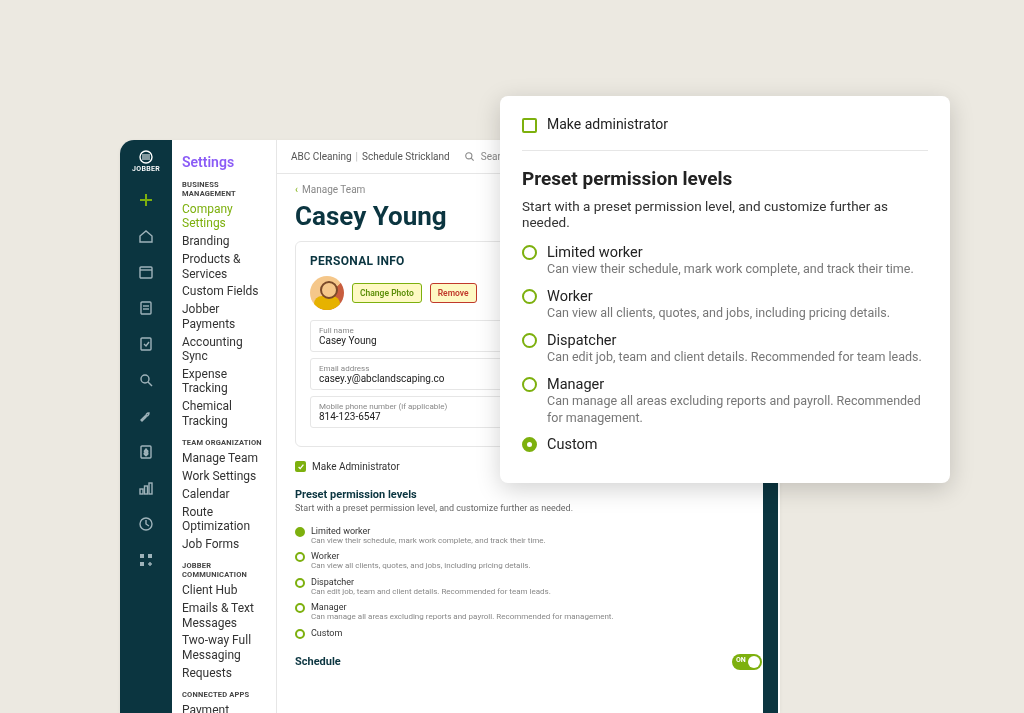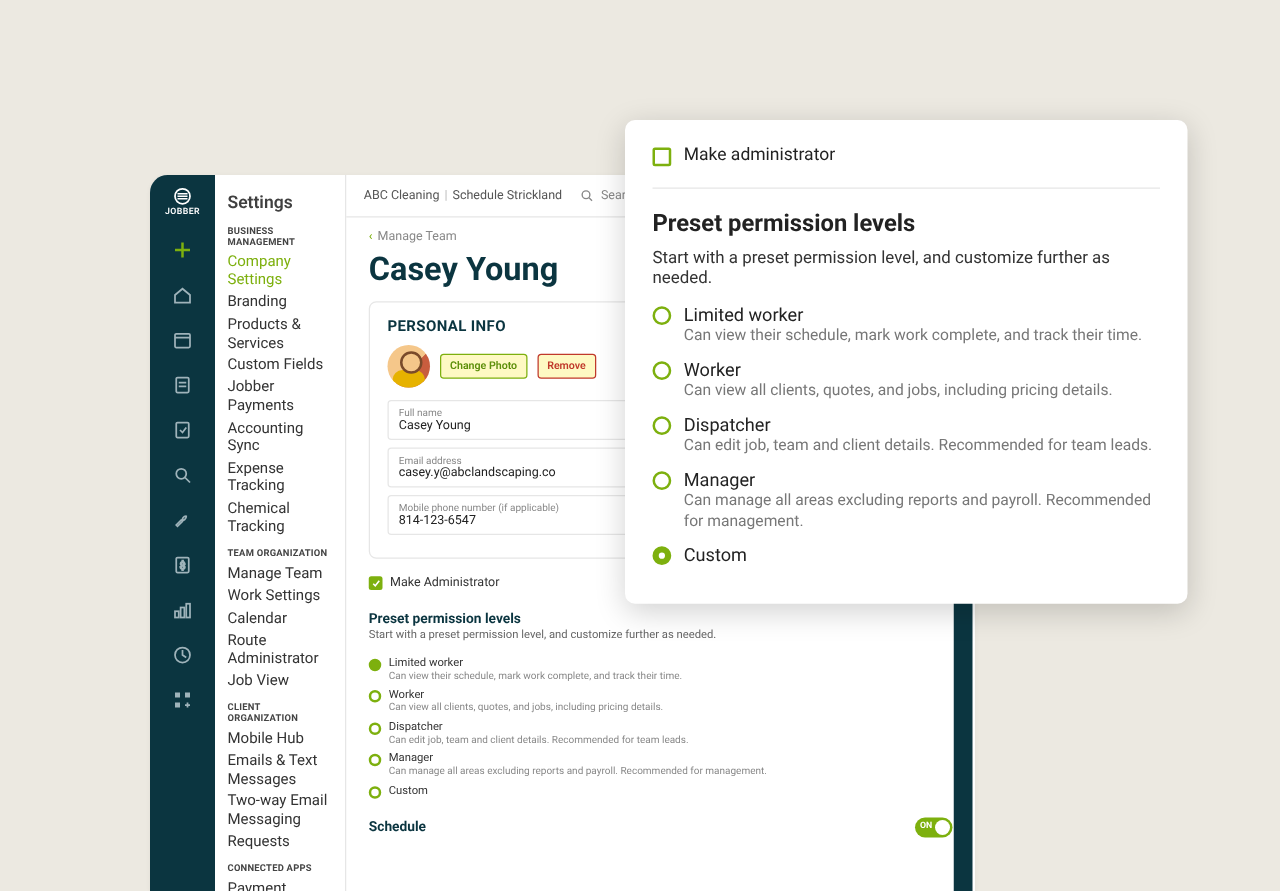--- a/index.html
+++ b/index.html
@@ -4,21 +4,21 @@
 <style>
   * { box-sizing: border-box; margin: 0; padding: 0; font-family: -apple-system, BlinkMacSystemFont, "Segoe UI", Roboto, Helvetica, Arial, sans-serif; }
   body { background: #ece9e1; width: 1024px; height: 713px; overflow: hidden; position: relative; }
   .app-window { position:absolute; top:140px; left:120px; width:660px; height:573px; background:#fff; border-radius:14px 14px 0 0; overflow:hidden; display:flex; box-shadow:0 1px 4px rgba(0,0,0,0.05);}
   .nav-rail { width:52px; background:#0b3540; display:flex; flex-direction:column; align-items:center; padding-top:10px; gap:18px;}
   .nav-rail .brand { color:#fff; font-size:7px; line-height:1; text-align:center; font-weight:600; letter-spacing:0.3px;}
   .brand svg { display:block; margin:0 auto 2px;}
   .rail-icon { width:18px; height:18px; display:flex; align-items:center; justify-content:center; color:#9fb3ba;}
   .rail-icon.plus { color:#7db00e;}
   .settings-panel { width:105px; background:#fff; border-right:1px solid #e6e6e6; padding:14px 10px 0 10px;}
-  .settings-panel .title { font-size:14px; font-weight:600; color:#404040; }
+  .settings-panel .title { font-size:14px; font-weight:600; color:#8b5cf6; }
   .settings-panel .group { font-size:7.5px; font-weight:700; color:#444; letter-spacing:0.2px; margin:10px 0 4px;}
   .settings-panel .link { display:block; font-size:12px; color:#333; margin:3.5px 0; line-height:1.2; cursor:pointer;}
   .settings-panel .link.active { color:#7db00e;}
   .main-area { flex:1; display:flex; flex-direction:column; position:relative;}
   .topbar { height:34px; border-bottom:1px solid #e6e6e6; display:flex; align-items:center; padding:0 14px; gap:14px;}
   .crumb { font-size:10px; color:#555;}
   .crumb .sep { color:#bbb; margin:0 4px;}
   .search-wrap { flex:1; display:flex; align-items:center; gap:6px; font-size:10px; color:#888;}
   .search-wrap svg { flex-shrink:0;}
   .back-row { padding:10px 18px 2px; font-size:10px; color:#888; display:flex; align-items:center; gap:4px;}
@@ -162,26 +162,26 @@
         <div class="link">Products &amp; Services</div>
         <div class="link">Custom Fields</div>
         <div class="link">Jobber Payments</div>
         <div class="link">Accounting Sync</div>
         <div class="link">Expense Tracking</div>
         <div class="link">Chemical Tracking</div>
         <div class="group">TEAM ORGANIZATION</div>
         <div class="link">Manage Team</div>
         <div class="link">Work Settings</div>
         <div class="link">Calendar</div>
-        <div class="link">Route Administrator</div>
-        <div class="link">Job View</div>
-        <div class="group">CLIENT ORGANIZATION</div>
-        <div class="link">Mobile Hub</div>
+        <div class="link">Route Optimization</div>
+        <div class="link">Job Forms</div>
+        <div class="group">JOBBER COMMUNICATION</div>
+        <div class="link">Client Hub</div>
         <div class="link">Emails &amp; Text Messages</div>
-        <div class="link">Two-way Email Messaging</div>
+        <div class="link">Two-way Full Messaging</div>
         <div class="link">Requests</div>
         <div class="group">CONNECTED APPS</div>
         <div class="link">Payment Integrations</div>
         <div class="link">Google's Local Services Ads</div>
       </div>
   </div>
 
   <div class="main-area">
     <div class="topbar">
       <div class="crumb">

